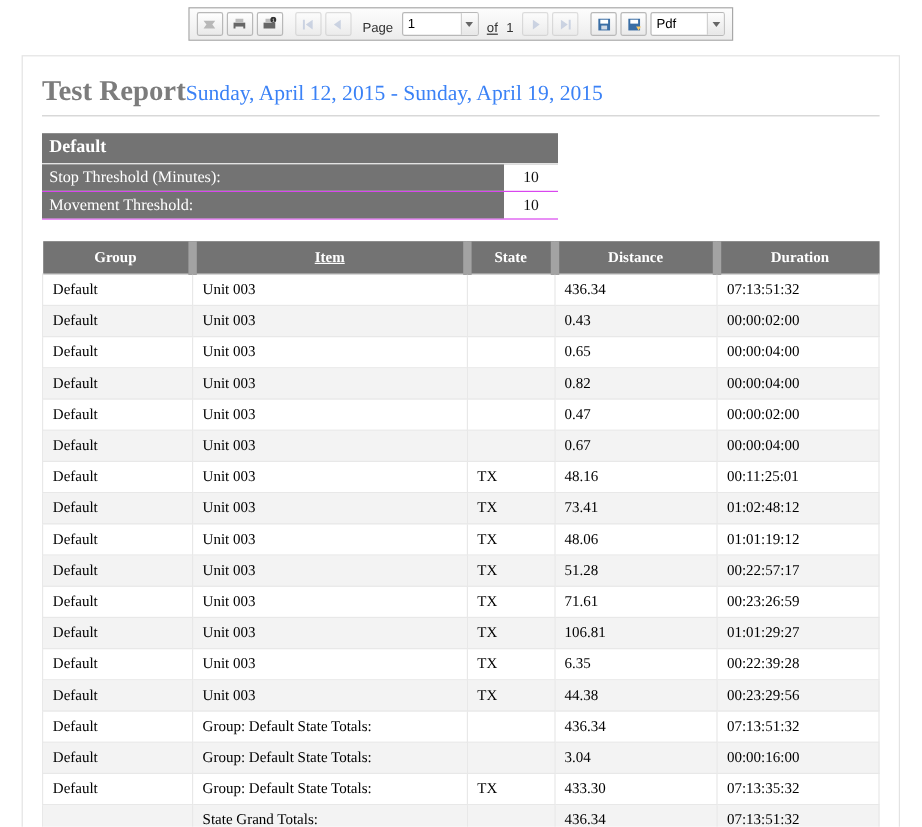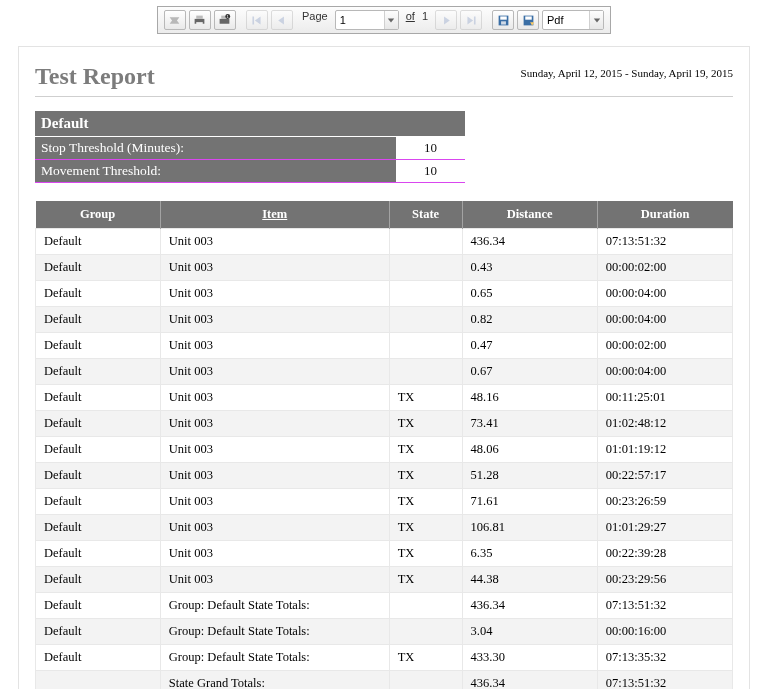--- a/index.html
+++ b/index.html
@@ -13,21 +13,21 @@
     width: 768px;
     height: 689px;
     margin: 0 auto;
     position: relative;
     overflow: hidden;
   }
 
   
   .toolbar {
     display: flex;
-    align-items: flex-start;
+    align-items: flex-end;
     justify-content: center;
     gap: 3px;
     padding: 3px 6px;
     border: 1px solid #a8a8a8;
     background: linear-gradient(#fdfdfd,#ececec);
     width: fit-content;
     margin: 6px auto 0;
     font-family: Arial, Helvetica, sans-serif;
     font-size: 11px;
     color: #333;
@@ -66,51 +66,51 @@
 
   
   .page {
     width: 732px;
     margin: 12px auto 0;
     border: 1px solid #e3e3e3;
     background: #fff;
     padding: 16px 16px 0;
   }
   .headrow {
-    display:flex; justify-content:space-between; align-items:flex-start;
+    display:flex; justify-content:flex-start; align-items:flex-start;
   }
   .title {
     font-size: 24px; font-weight: bold; color: #7c7c7c;
   }
   .daterange {
-    font-size: 11px; color: #000000; margin-top: 4px;
+    font-size: 18px; color: #3b82f6; margin-top: 4px;
   }
   .hr { border: none; border-top: 1px solid #cfcfcf; margin: 6px 0 14px; }
 
   .paramblock { display:flex; flex-direction:column; width: 430px; }
   .paramblock .hdr {
     background:#737373; color:#fff; font-weight:bold;
     font-size: 15px; padding:4px 6px;
     border-bottom:1px solid #fff;
   }
   .paramrow { display:flex; align-items:stretch; border-bottom:1px solid #d946ef;}
   .paramrow .lab {
     background:#737373; color:#fff; width:395px;
     font-size:13.5px; padding:3px 6px;
   }
-  .paramrow .val { padding:3px 28px; font-size:13px; color:#111; }
+  .paramrow .val { padding:3px 16px; font-size:13px; color:#111; }
 
   table.report {
     width: 100%; border-collapse: collapse; margin-top: 18px;
     font-size: 12.5px;
   }
   table.report thead th {
     background:#737373; color:#fff; font-weight:bold;
     padding: 6px 8px; text-align:center;
-    border-right:1px solid #a3a3a3;
+    border-right:7px solid #a3a3a3;
   }
   table.report thead th:last-child{border-right:none;}
   table.report td {
     padding: 5px 8px; border:1px solid #e8e8e8; color:#000;
   }
   table.report tbody tr.even td { background:#f3f3f3; }
   .col-group{width:120px;}
   .col-item{width:220px;text-decoration:underline;}
   .col-state{width:70px;}
   .col-dist{width:130px;}

